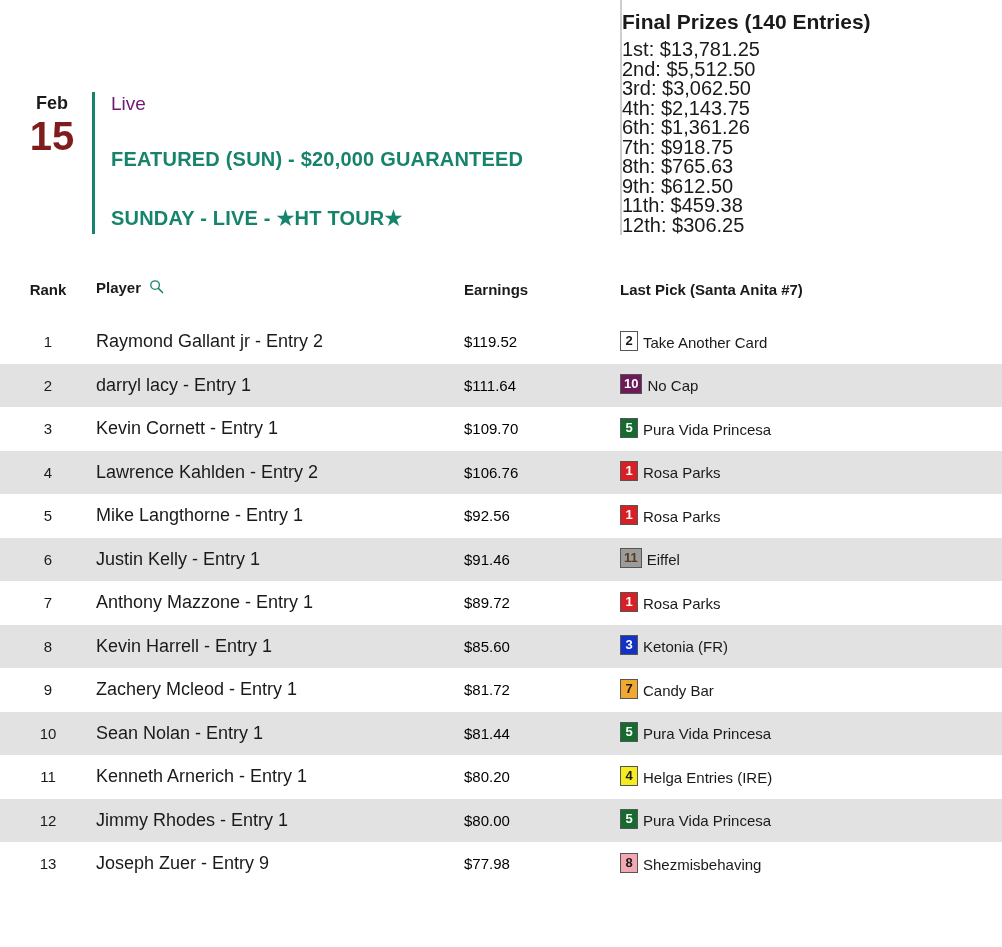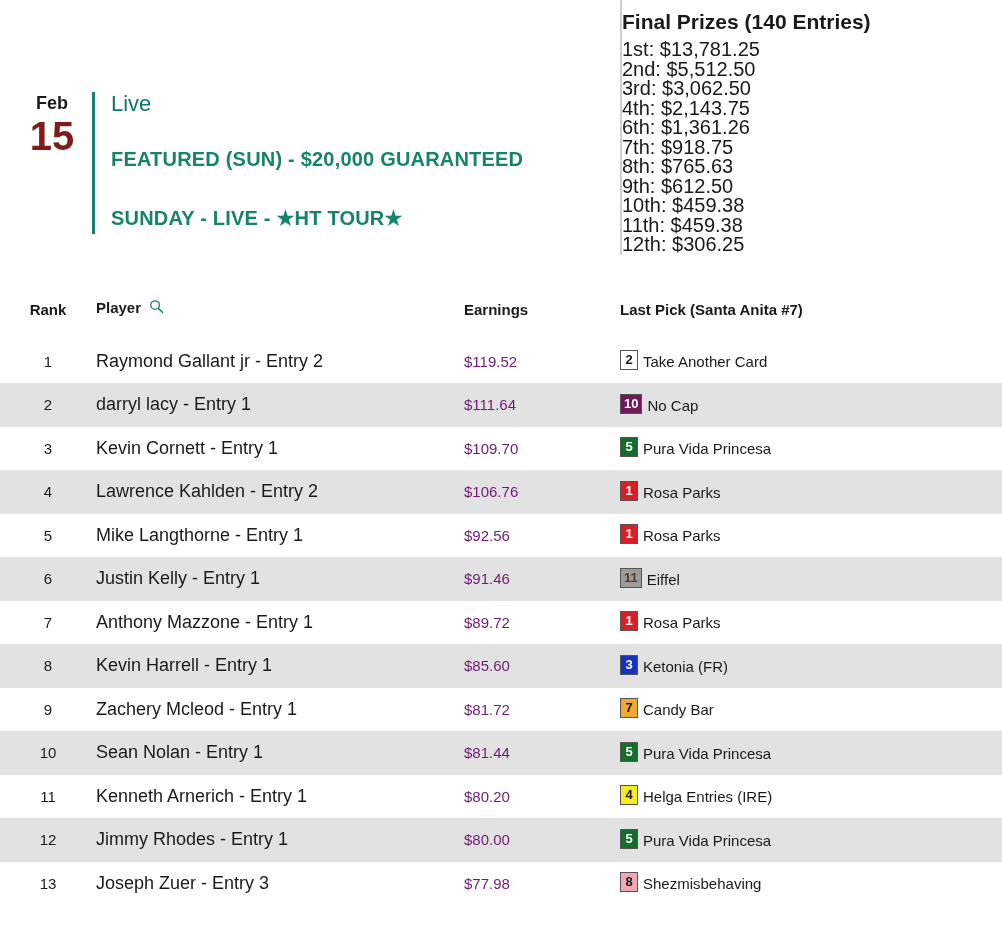--- a/index.html
+++ b/index.html
@@ -48,22 +48,22 @@
     font-weight: bold;
     color: #7f1d1d;
     margin-top: 4px;
   }
   .event-text {
     border-left: 3px solid #16836c;
     padding-left: 16px;
     margin-left: 6px;
   }
   .event-status {
-    color: #0f766e;
-    font-size: 22px;
+    color: #701a75;
+    font-size: 19px;
     line-height: 24px;
     margin-bottom: 2px;
   }
   .event-title {
     color: #16836c;
     font-size: 20px;
     font-weight: bold;
     line-height: 31px;
     letter-spacing: 0.2px;
     margin-top: 28px;
@@ -116,21 +116,21 @@
     font-size: 15px;
     color: #1a1a1a;
   }
   td.player-cell {
     font-size: 18px;
     color: #1a1a1a;
     padding-left: 0;
   }
   td.earnings-cell {
     font-size: 15px;
-    color: #701a75;
+    color: #000000;
   }
   td.pick-cell {
     font-size: 15px;
     color: #1a1a1a;
   }
   table.leaderboard tr.row { height: 43.5px; }
   table.leaderboard tr.row.alt { background: #e2e2e2; }
   table.leaderboard tr.row td { padding: 0; }
 
   th.th-player-inner {
@@ -186,21 +186,20 @@
     <div class="prizes">
       <div class="prizes-title">Final Prizes (140 Entries)</div>
       <div class="prize-row">1st: $13,781.25</div>
       <div class="prize-row">2nd: $5,512.50</div>
       <div class="prize-row">3rd: $3,062.50</div>
       <div class="prize-row">4th: $2,143.75</div>
       <div class="prize-row">6th: $1,361.26</div>
       <div class="prize-row">7th: $918.75</div>
       <div class="prize-row">8th: $765.63</div>
       <div class="prize-row">9th: $612.50</div>
-      <div class="prize-row">10th: $459.38</div>
       <div class="prize-row">11th: $459.38</div>
       <div class="prize-row">12th: $306.25</div>
     </div>
   </div>
 
   <div class="table-wrap">
     <table class="leaderboard">
       <colgroup>
         <col class="col-rank">
         <col class="col-player">
@@ -288,21 +287,21 @@
             <td class="pick-cell"><span class="saddle" style="background: rgb(246, 234, 32); color: rgb(26, 26, 26);">4</span><span class="pick-name">Helga Entries (IRE)</span></td>
           </tr>
           <tr class="row alt">
             <td class="rank-cell">12</td>
             <td class="player-cell">Jimmy Rhodes - Entry 1</td>
             <td class="earnings-cell">$80.00</td>
             <td class="pick-cell"><span class="saddle" style="background: rgb(22, 107, 46); color: rgb(255, 255, 255);">5</span><span class="pick-name">Pura Vida Princesa</span></td>
           </tr>
           <tr class="row">
             <td class="rank-cell">13</td>
-            <td class="player-cell">Joseph Zuer - Entry 3</td>
+            <td class="player-cell">Joseph Zuer - Entry 9</td>
             <td class="earnings-cell">$77.98</td>
             <td class="pick-cell"><span class="saddle" style="background: rgb(242, 168, 176); color: rgb(26, 26, 26);">8</span><span class="pick-name">Shezmisbehaving</span></td>
           </tr>
         </tbody>
     </table>
   </div>
 
 </div>
 
 </body></html>

